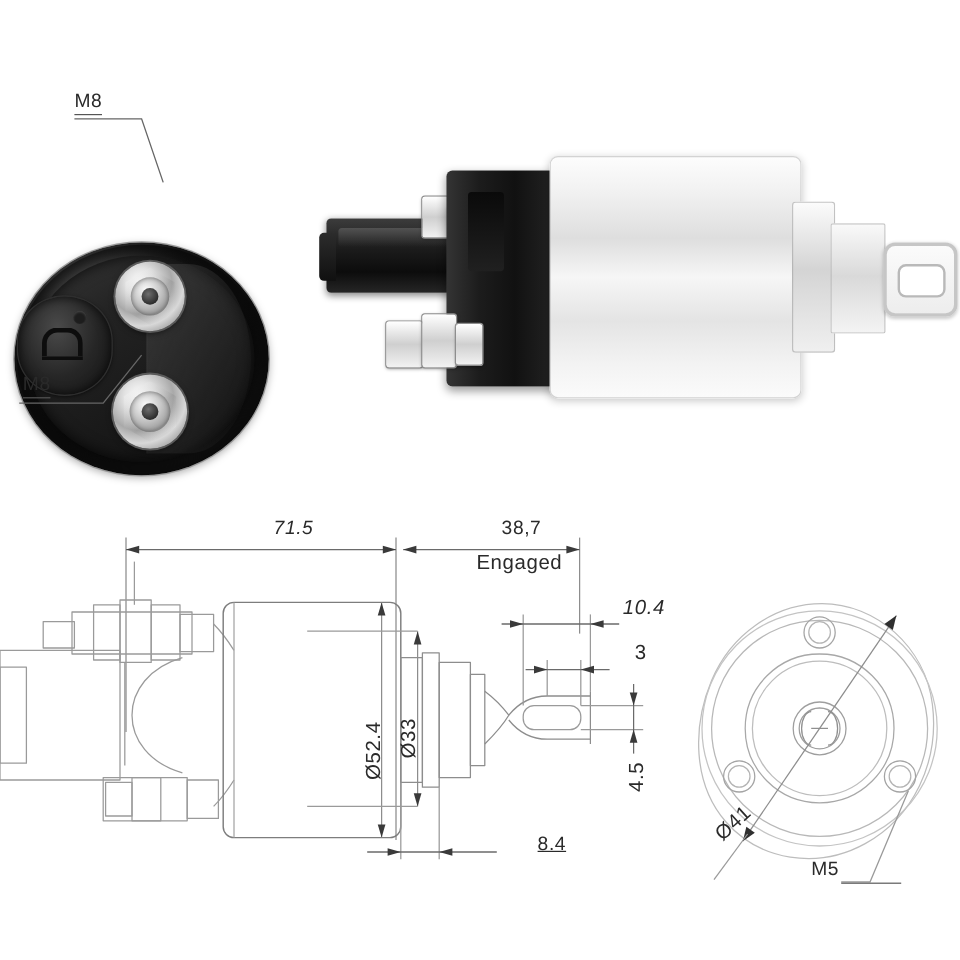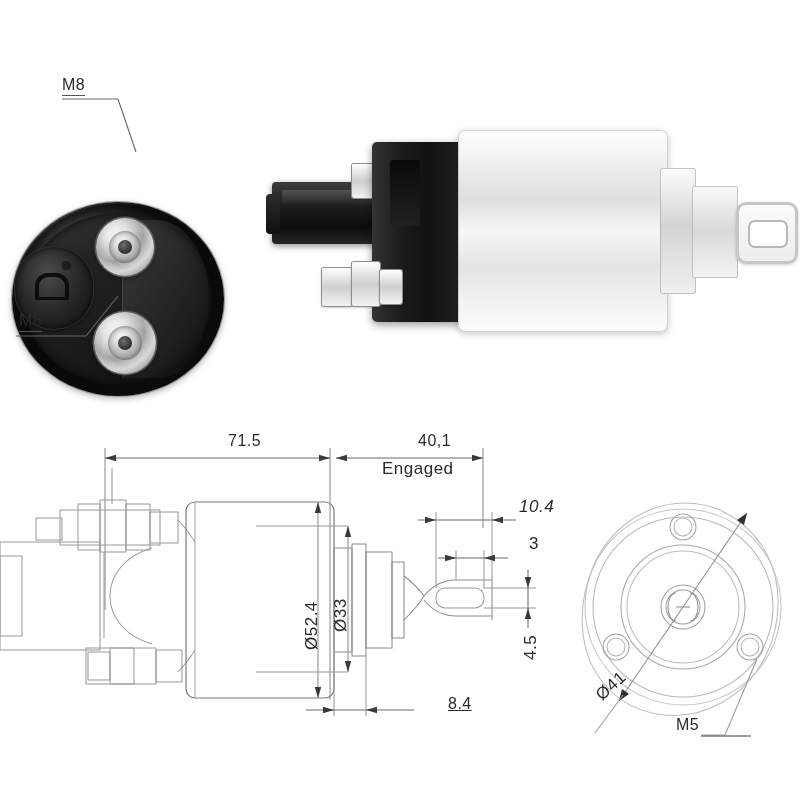--- a/index.html
+++ b/index.html
@@ -283,24 +283,24 @@
       <path d="M484,158 l11,-3.2 v6.4 z" fill="#3a3a3a" stroke="none"></path>
 
       <line x1="484" y1="188" x2="536" y2="188" stroke="#9a9a9a"></line>
       <line x1="484" y1="208" x2="536" y2="208" stroke="#9a9a9a"></line>
       <line x1="528" y1="170" x2="528" y2="228"></line>
       <path d="M528,188 l-3.2,-11 h6.4 z" fill="#3a3a3a" stroke="none"></path>
       <path d="M528,208 l-3.2,11 h6.4 z" fill="#3a3a3a" stroke="none"></path>
     </g>
   </svg>
 
-  <div class="abs dimtxt dim-lg" style="left:228px;top:432px;">71.5</div>
-
-  <div class="abs dimtxt dim-lg" style="left:418px;top:432px;">40,1</div>
-  <div class="abs dimtxt dim-md" style="left:382px;top:459px;">Engaged</div>
+  <div class="abs dimtxt dim-lg" style="left:228px;top:432px;font-style:italic;">71.5</div>
+
+  <div class="abs dimtxt dim-lg" style="left:418px;top:432px;">38,7</div>
+  <div class="abs dimtxt dim-md" style="left:397px;top:459px;">Engaged</div>
 
   <div class="abs dimtxt dim-md rot90" style="left:302px;top:650px;">Ø52.4</div>
 
   <div class="abs dimtxt dim-md rot90" style="left:331px;top:632px;">Ø33</div>
 
   <div class="abs dimtxt dim-md" style="left:519px;top:497px;font-style:italic;">10.4</div>
 
   <div class="abs dimtxt dim-md" style="left:529px;top:534px;">3</div>
 
   <div class="abs dimtxt dim-md rot90" style="left:521px;top:660px;">4.5</div>

